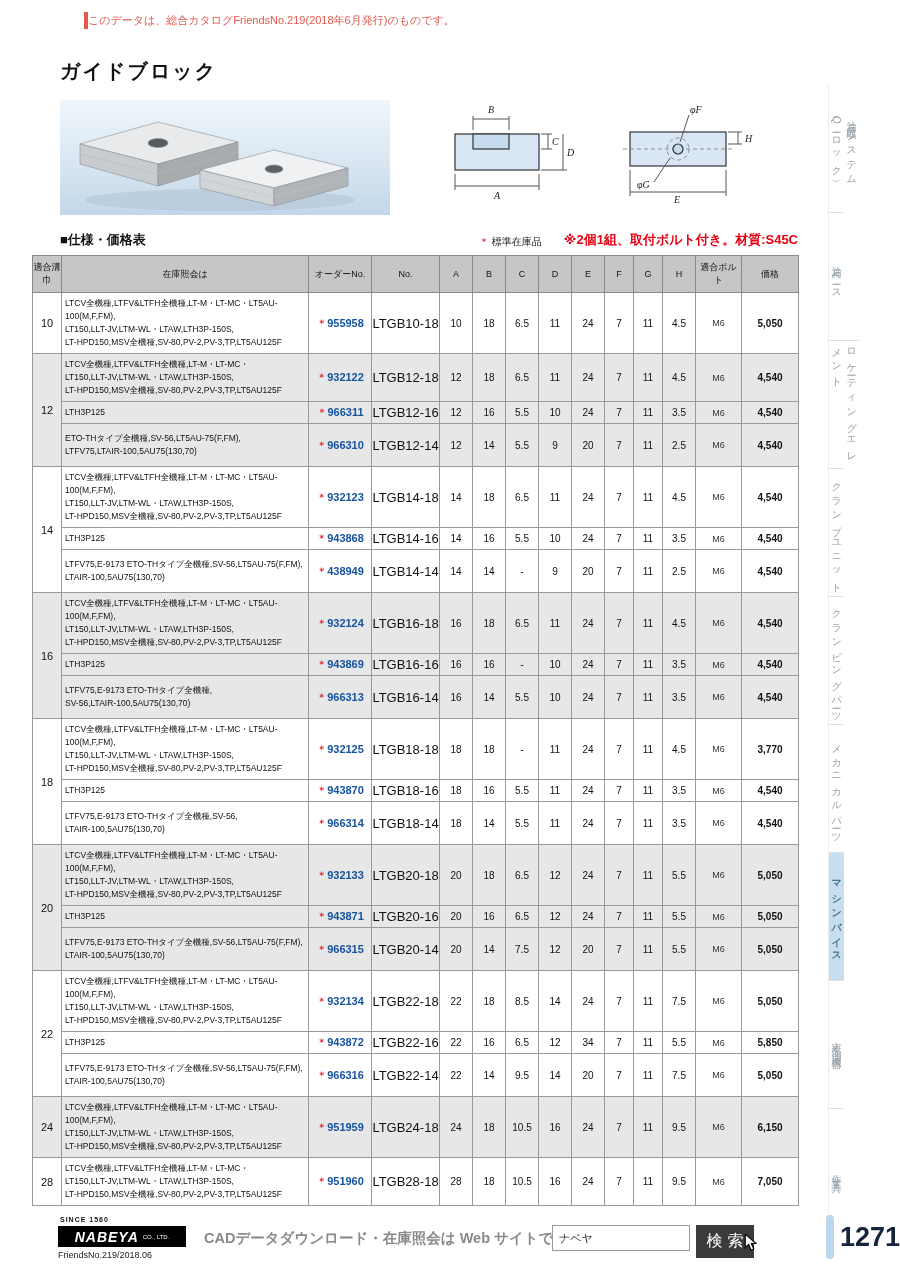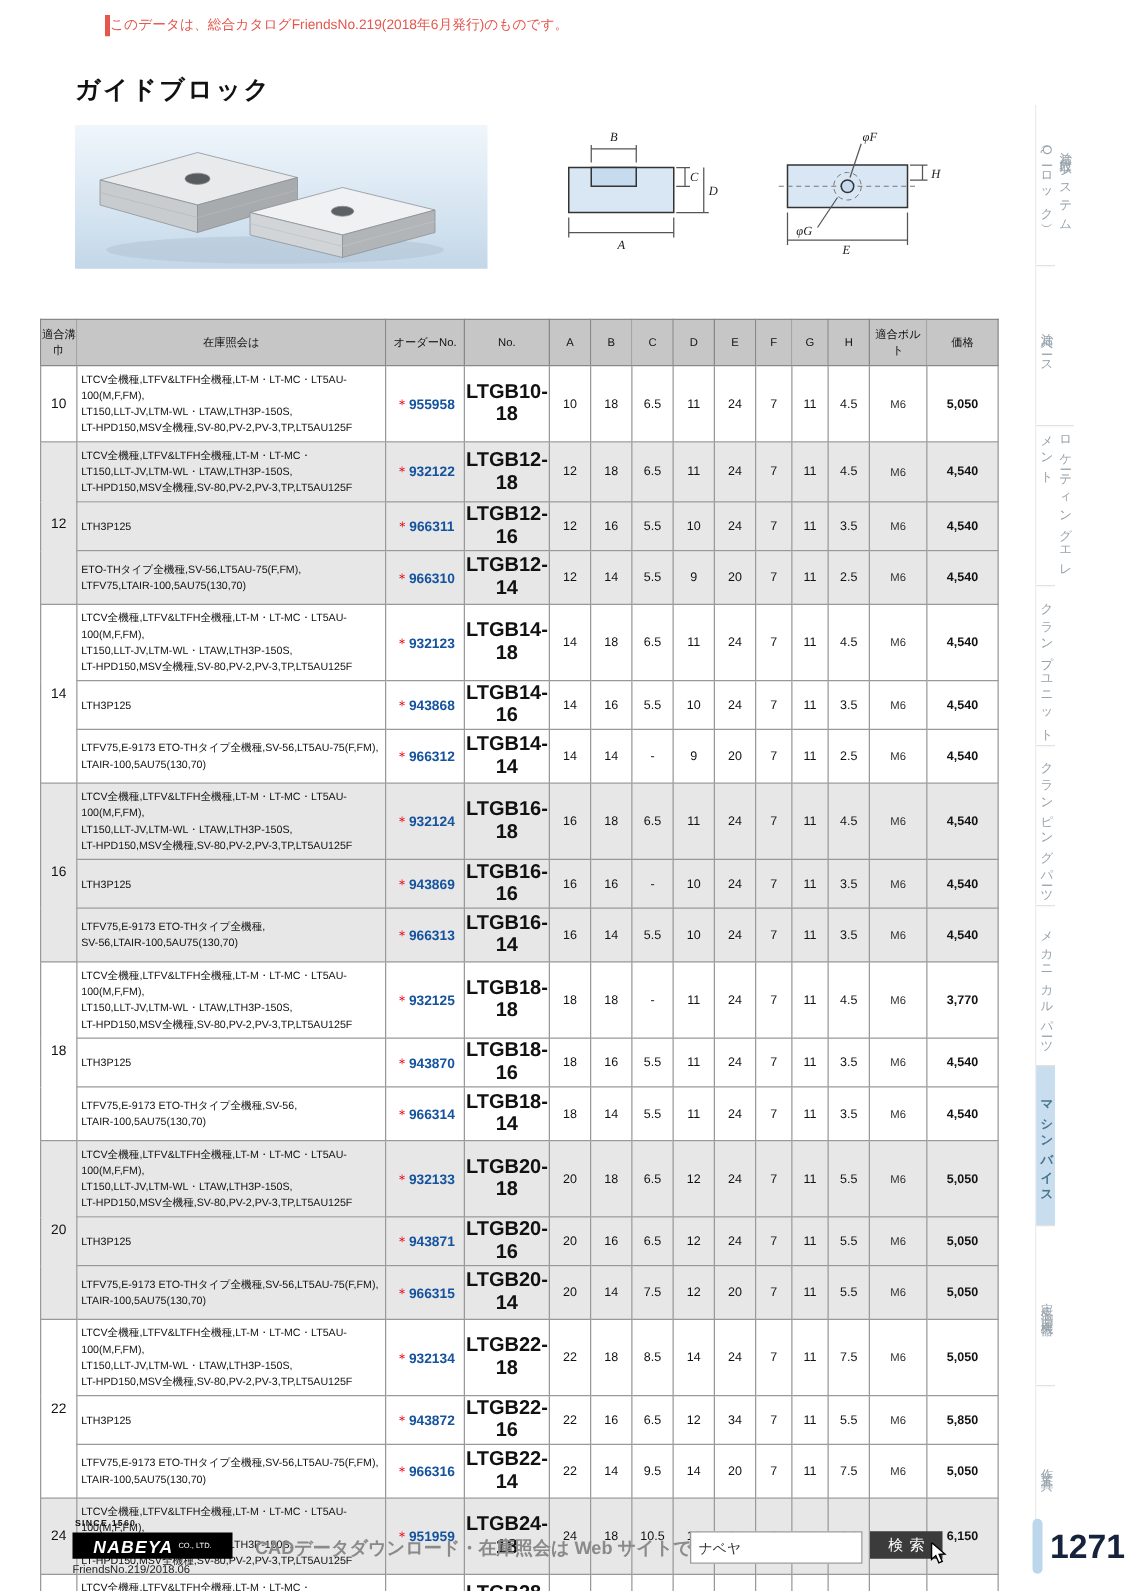--- a/index.html
+++ b/index.html
@@ -40,21 +40,21 @@
   .spec th{background:#c6c6c6;border:1px solid #888;font-size:9px;font-weight:normal;
            padding:5px 0;color:#111;overflow:hidden;}
   .spec td{border:1px solid #999;text-align:center;background:#fff;padding:1px 0;}
   .spec tr.alt td{background:#e7e7e7;}
   td.groove{font-size:11px;}
   td.mach{font-size:8.5px;text-align:left;padding:4px 3px;line-height:13px;color:#111;overflow:hidden;}
   td.mach.two{padding:8px 3px;}
   td.order{font-size:11px;font-weight:bold;}
   td.order .ast{color:#e60012;font-weight:normal;}
   td.order .num{color:#15539e;}
-  td.no{font-size:16px;font-weight:bold;}
+  td.no{font-size:13px;font-weight:normal;}
   td.dim{font-size:10px;}
   td.bolt{font-size:9px;color:#333;}
   td.price{font-size:10px;font-weight:bold;}
 
   
   .sidebar{position:absolute;right:0;top:84px;width:72px;border-left:1px solid #ececec;}
   .tab{height:128px;display:flex;align-items:center;justify-content:center;
        writing-mode:vertical-rl;font-size:10px;letter-spacing:3px;line-height:15px;
        color:#97a3ac;border-top:1px solid #e2e2e2;white-space:pre-line;cursor:pointer;}
   .tab:first-child{border-top:none;}
@@ -63,22 +63,22 @@
   
   .since{position:absolute;left:60px;top:1216px;font-size:7px;font-weight:bold;letter-spacing:1px;}
   .logo-box{position:absolute;left:58px;top:1226px;width:128px;height:21px;background:#000;
             color:#fff;display:flex;align-items:center;justify-content:center;gap:4px;}
   .logo-main{font-style:italic;font-weight:bold;font-size:14px;letter-spacing:1px;}
   .logo-sub{font-size:6px;}
   .catalog-ref{position:absolute;left:58px;top:1250px;font-size:9px;color:#222;}
   .cad-text{position:absolute;left:204px;top:1229px;font-size:14.5px;color:#8a8a8a;font-weight:bold;}
   .search-box{position:absolute;left:552px;top:1225px;width:138px;height:24px;border:1px solid #999;
               font-size:11px;padding:12px 6px;font-family:inherit;background:#fff;color:#333;}
-  .search-btn{position:absolute;left:696px;top:1225px;width:58px;height:22px;background:#3b3b3b;
-              color:#fff;font-size:12px;display:flex;align-items:center;justify-content:center;
+  .search-btn{position:absolute;left:696px;top:1225px;width:58px;height:33px;background:#3b3b3b;
+              color:#fff;font-size:16px;display:flex;align-items:center;justify-content:center;
               letter-spacing:5px;padding-left:5px;cursor:pointer;}
   .cursor{position:absolute;left:744px;top:1234px;}
   .page-accent{position:absolute;left:826px;top:1215px;width:8px;height:44px;background:#bcd7ec;border-radius:4px;}
   .page-num{position:absolute;left:840px;top:1222px;font-size:27px;font-weight:bold;color:#16233c;}
 </style>
 </head>
 <body>
 
 <div class="page">
 
@@ -147,20 +147,25 @@
       <line class="dline" x1="190" y1="70" x2="190" y2="96"></line>
       <line class="dline" x1="286" y1="70" x2="286" y2="96"></line>
       <line class="dline" x1="190" y1="92" x2="286" y2="92"></line>
       <text class="dimt" x="250" y="13">φF</text>
       <text class="dimt" x="305" y="42">H</text>
       <text class="dimt" x="197" y="88">φG</text>
       <text class="dimt" x="234" y="103">E</text>
     </g>
   </svg>
 
+  <div class="section-row">
+    <span class="sec-title">■仕様・価格表</span>
+    <span class="stock-note"><span class="ast">＊</span> <span>標準在庫品</span></span>
+    <span class="red-note">※2個1組、取付ボルト付き。材質:S45C</span>
+  </div>
 
   <table class="spec">
     <colgroup id="spec-colgroup">
         <col style="width: 29px;">
         <col style="width: 247px;">
         <col style="width: 63px;">
         <col style="width: 68px;">
         <col style="width: 33px;">
         <col style="width: 33px;">
         <col style="width: 33px;">
@@ -279,21 +284,21 @@
           <td class="dim">10</td>
           <td class="dim">24</td>
           <td class="dim">7</td>
           <td class="dim">11</td>
           <td class="dim">3.5</td>
           <td class="bolt">M6</td>
           <td class="price">4,540</td>
         </tr>
         <tr>
           <td class="mach two">LTFV75,E-9173 ETO-THタイプ全機種,SV-56,LT5AU-75(F,FM),<br>LTAIR-100,5AU75(130,70)</td>
-          <td class="order"><span class="ast">＊</span><span class="num">966312</span></td>
+          <td class="order"><span class="ast">＊</span><span class="num">438949</span></td>
           <td class="no">LTGB14-14</td>
           <td class="dim">14</td>
           <td class="dim">14</td>
           <td class="dim">-</td>
           <td class="dim">9</td>
           <td class="dim">20</td>
           <td class="dim">7</td>
           <td class="dim">11</td>
           <td class="dim">2.5</td>
           <td class="bolt">M6</td>

